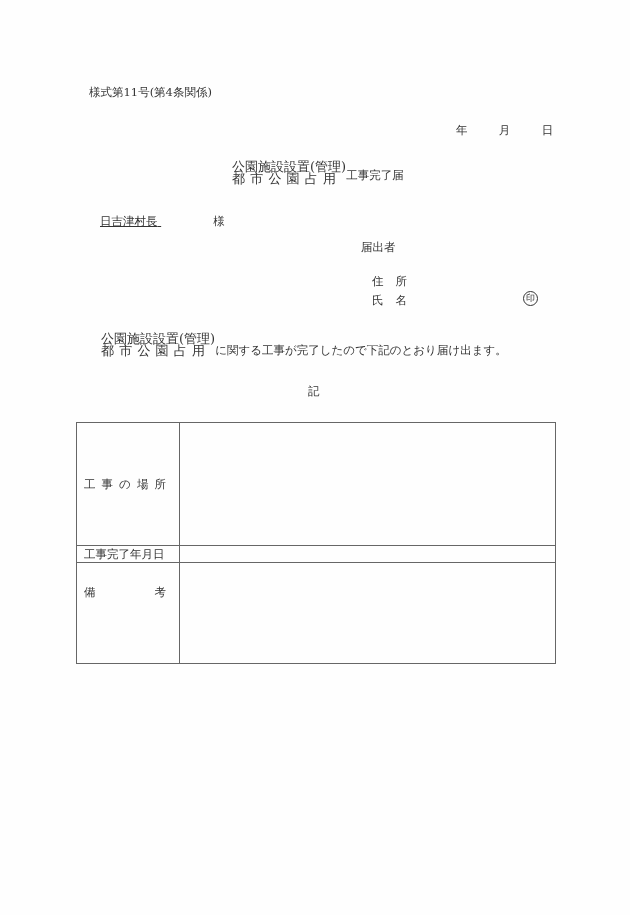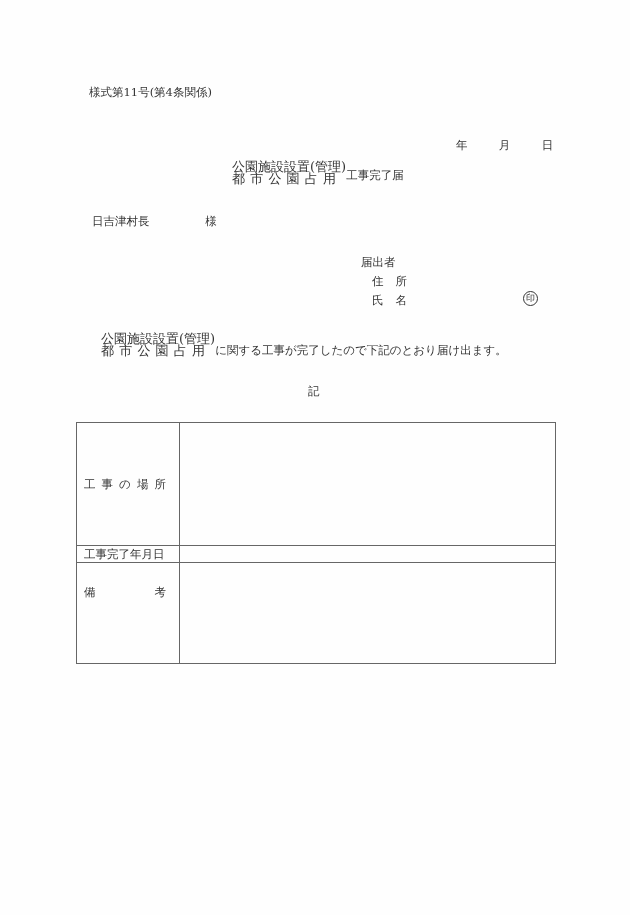--- a/index.html
+++ b/index.html
@@ -7,28 +7,28 @@
     width: 630px; height: 915px;
     background: #fefefe;
     position: relative;
     font-family: "DejaVu Serif", "Liberation Serif", serif;
     color: #333;
     overflow: hidden;
   }
   .abs { position: absolute; white-space: nowrap; }
   .t { font-size: 11.5px; line-height: 14px; }
   .form-no { left: 89px; top: 85px; }
-  .date { left: 456px; top: 138px; text-align: right; }
+  .date { left: 456px; top: 123px; text-align: right; }
   .date span { display: inline-block; }
   .stack { display: inline-block; vertical-align: middle; line-height: 12px; font-size: 13px; }
   .title { left: 232px; top: 161px; }
   .title .suffix { display: inline-block; vertical-align: middle; margin-top: 4px; font-family: Liberation Serif, serif; }
-  .addressee { left: 92px; top: 214px; }
+  .addressee { left: 100px; top: 214px; text-decoration: underline; }
   .addressee .sama { display: inline-block; margin-left: 52px; }
-  .applicant { left: 361px; top: 255px; }
+  .applicant { left: 361px; top: 240px; }
   .addr { left: 372px; top: 274px; font-family: Liberation Serif, serif; }
   .name { left: 372px; top: 293px; }
   .seal {
     left: 523px; top: 291px;
     width: 13px; height: 13px;
     border: 1px solid #333; border-radius: 50%;
     font-size: 9px; line-height: 13px; text-align: center;
   }
   .body-text { left: 101px; top: 332px; }
   .body-text .suffix { display: inline-block; vertical-align: middle; margin-top: 11px; }

